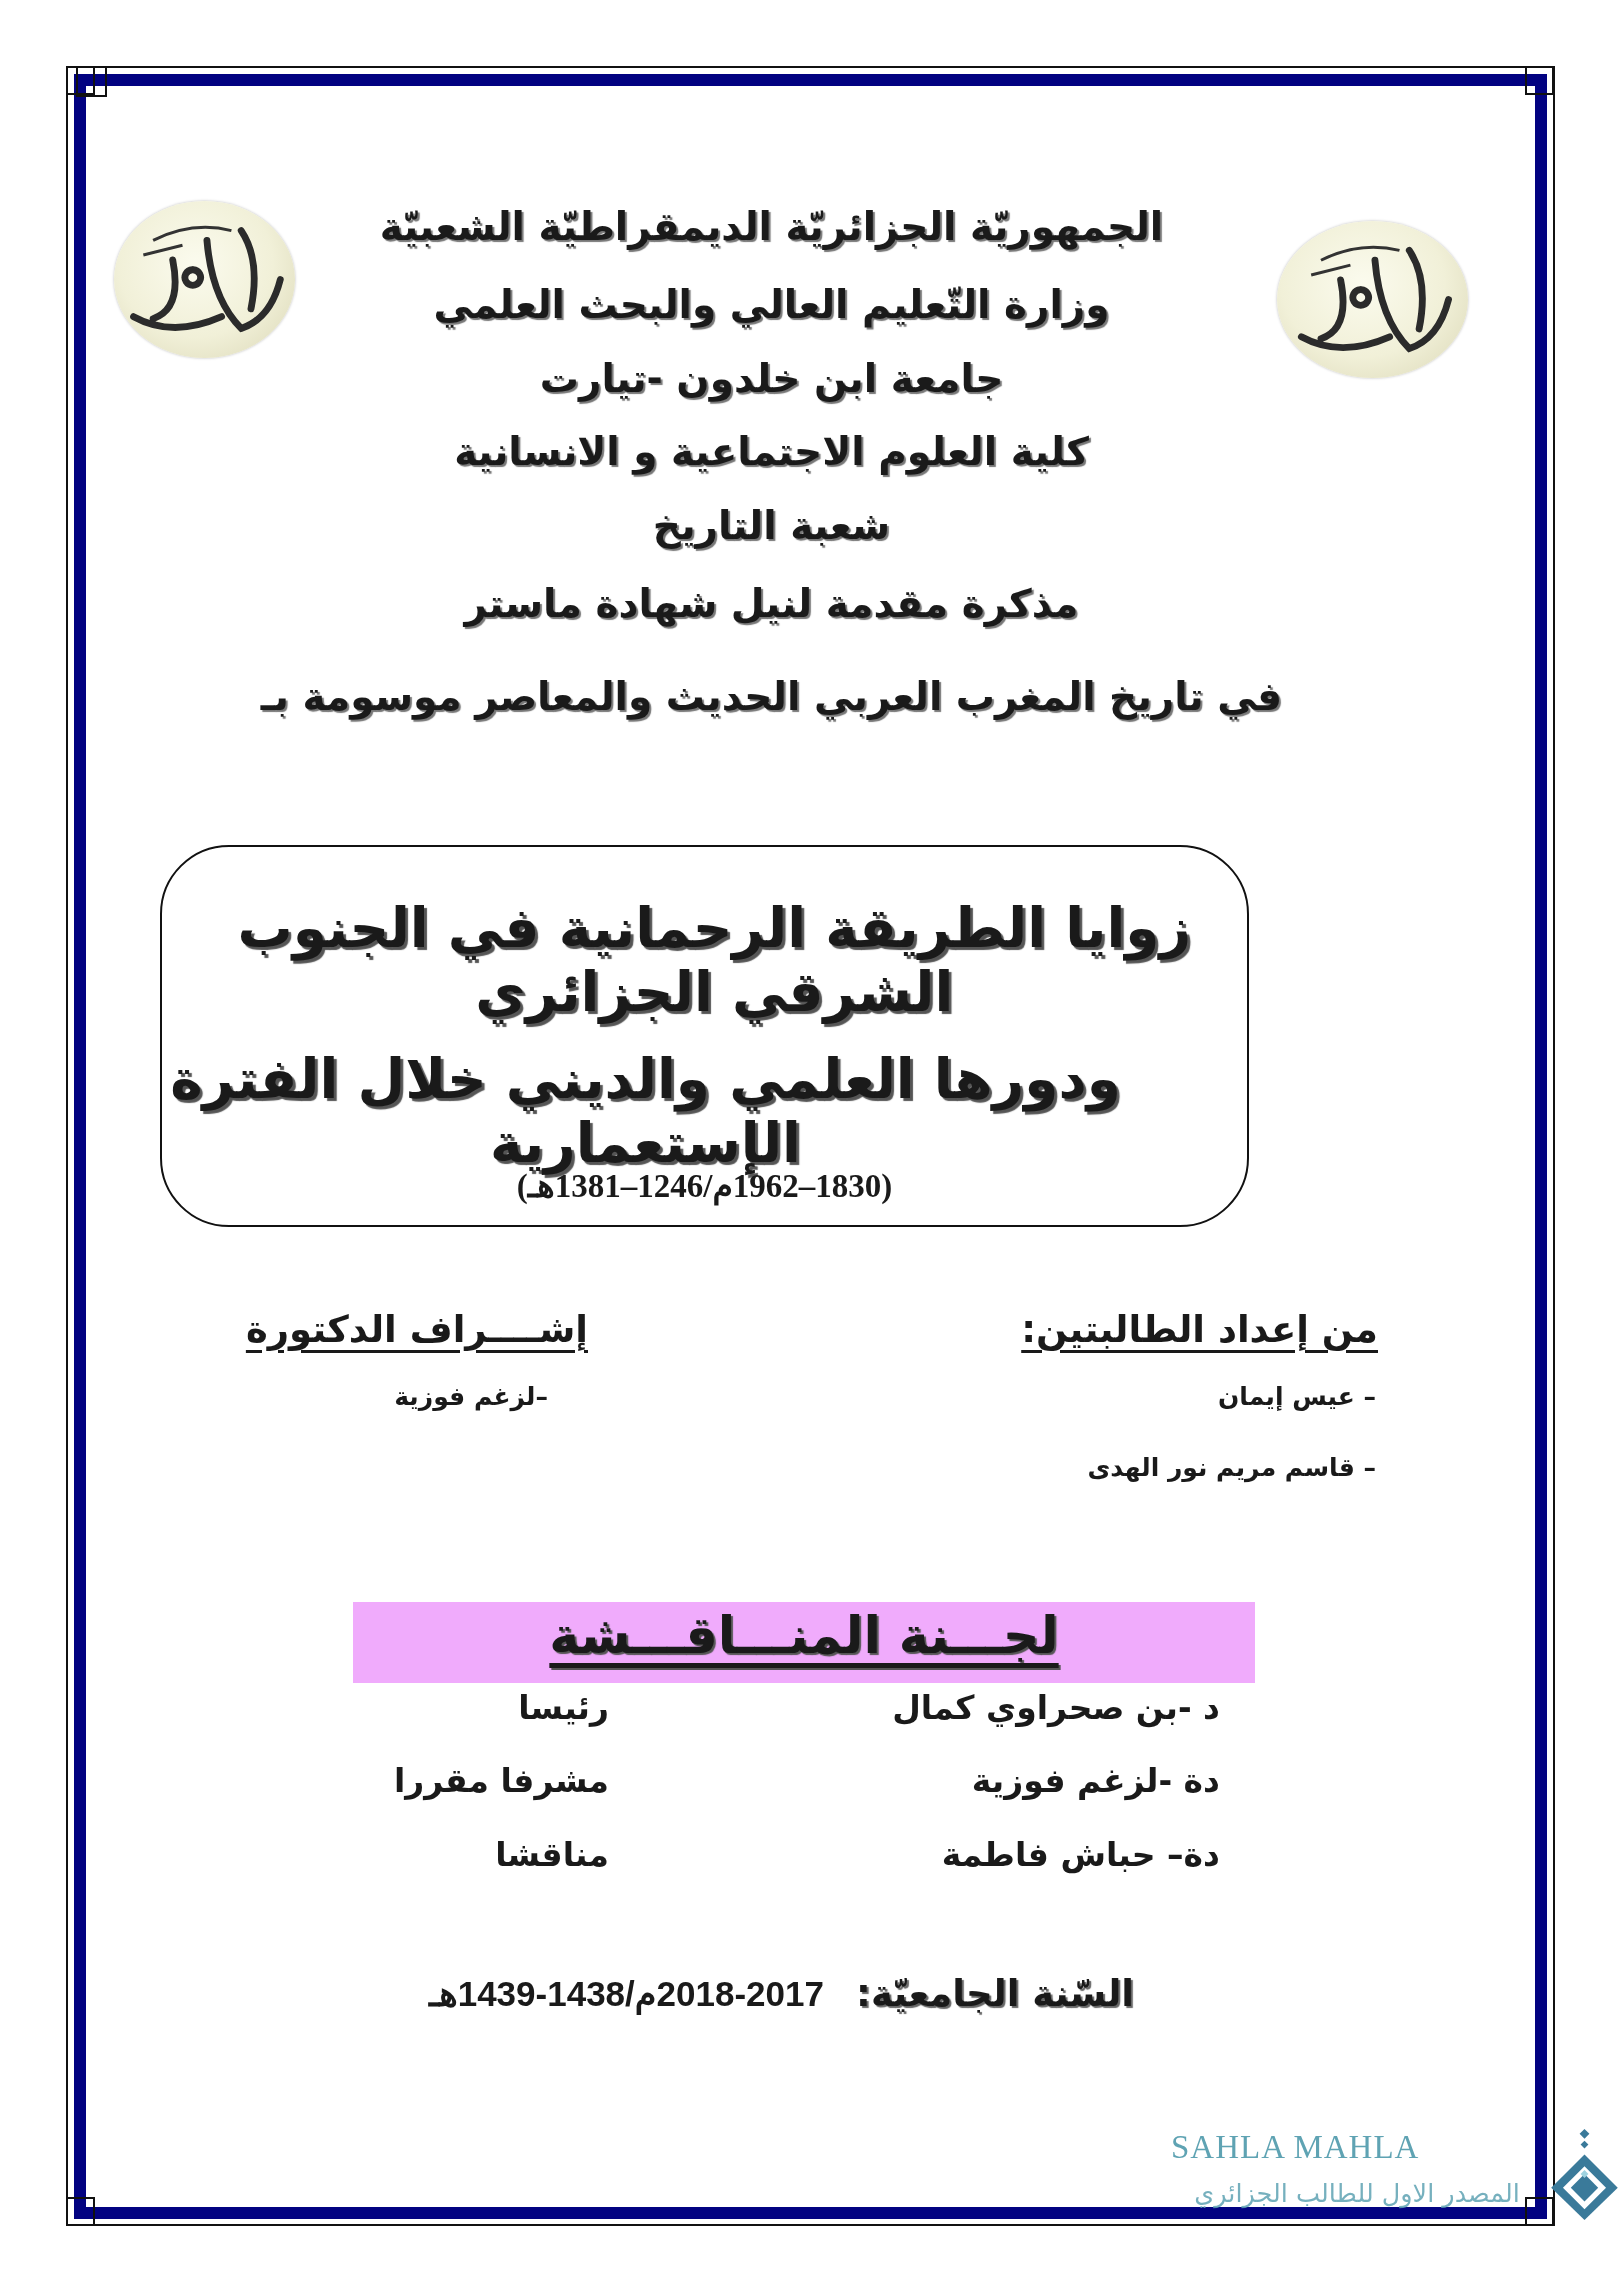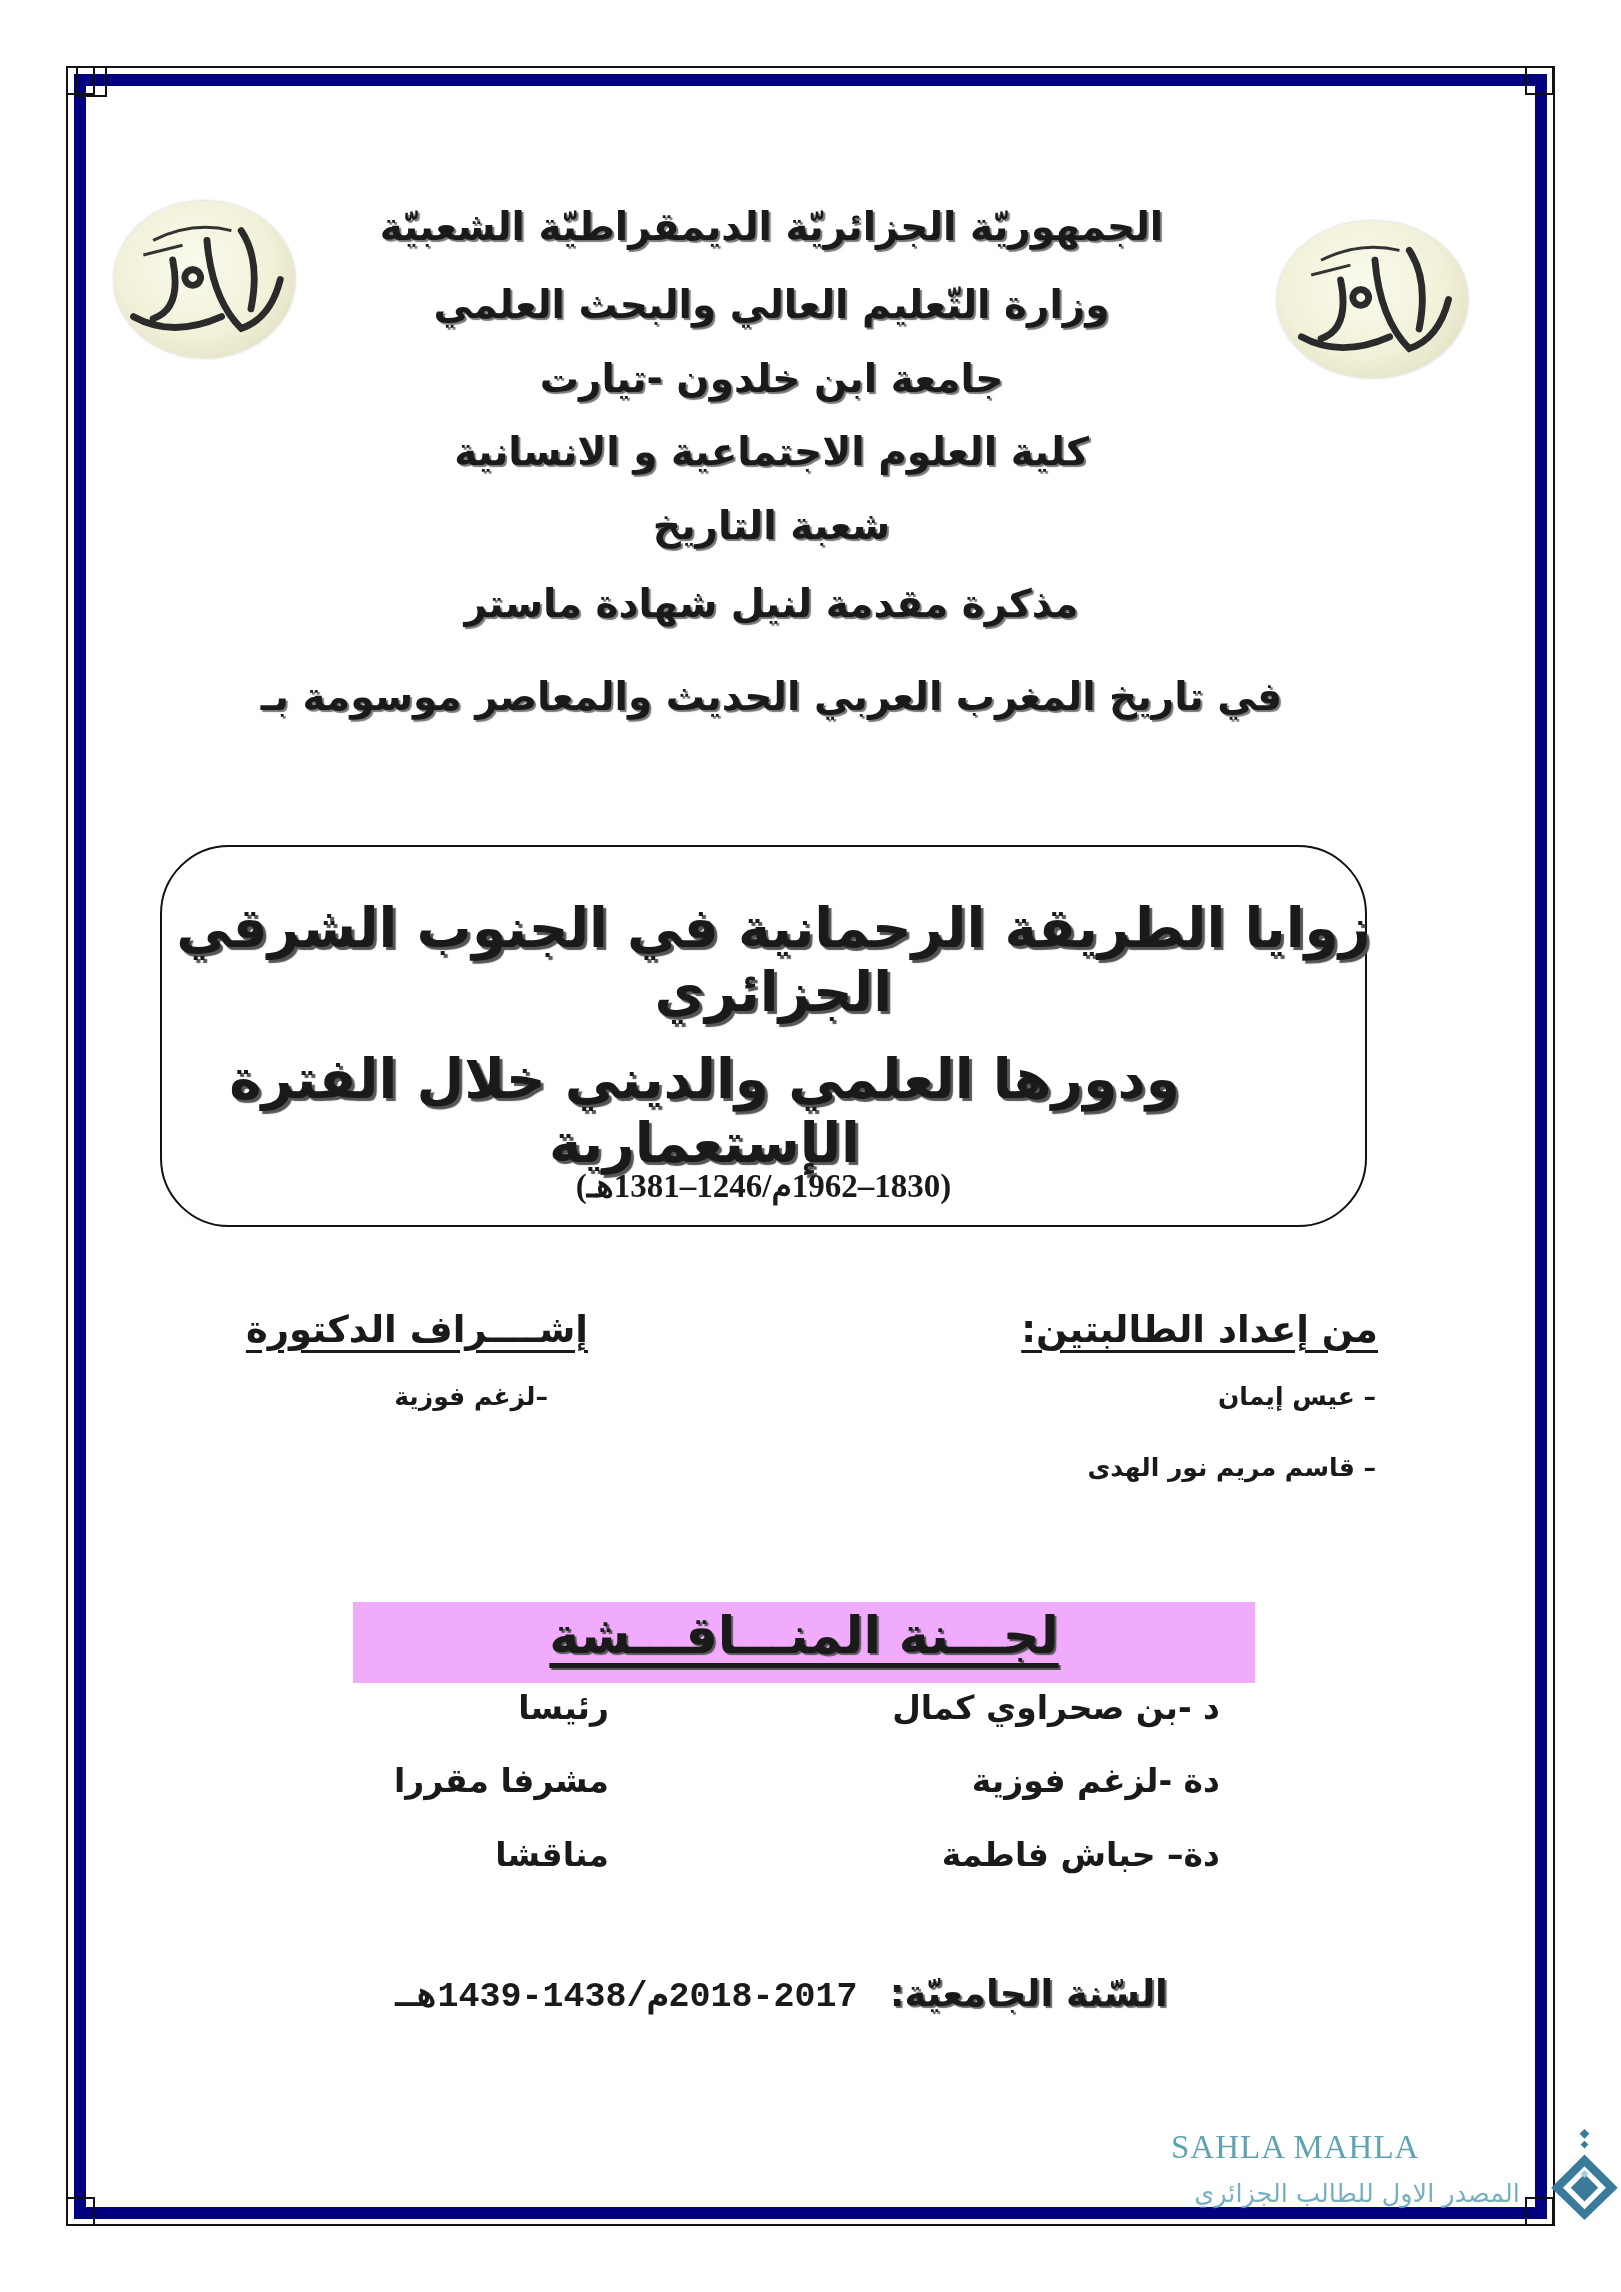--- a/index.html
+++ b/index.html
@@ -4,31 +4,31 @@
 <style>
   html,body{margin:0;padding:0;background:#fff;}
   body{width:1621px;height:2293px;position:relative;overflow:hidden;font-family:"DejaVu Sans","Liberation Sans",sans-serif;color:#1a1a1a;}
   
   .frame-outer{position:absolute;left:66px;top:66px;width:1489px;height:2160px;border:2px solid #111;box-sizing:border-box;}
   .frame-blue{position:absolute;left:74px;top:74px;width:1473px;height:2145px;border:12.7px solid #020281;box-sizing:border-box;}
   .corner{position:absolute;width:29px;height:29px;border:2px solid #111;box-sizing:border-box;background:transparent;}
   .logo{position:absolute;border-radius:50%;background:radial-gradient(ellipse at 45% 40%,#fbfbee 0%,#f1f0d8 55%,#d9d6b4 100%);box-shadow:0 0 2.9px #bbb;overflow:hidden;}
   .logo svg{width:100%;height:100%;}
   .line{position:absolute;left:0;width:1621px;text-align:center;direction:rtl;font-weight:bold;font-size:39px;text-shadow:2px 2px 1px #777;}
-  .titlebox{position:absolute;left:160px;top:845px;width:1207px;height:382px;border:2px solid #111;border-radius:69px;box-sizing:border-box;}
+  .titlebox{position:absolute;left:160px;top:845px;width:1089px;height:382px;border:2px solid #111;border-radius:69px;box-sizing:border-box;}
   .title-line{position:absolute;left:0;width:100%;text-align:center;direction:rtl;font-weight:bold;font-size:55px;letter-spacing:-1px;text-shadow:2.9px 2.9px 1px #555;font-family:"DejaVu Sans",sans-serif;}
   .dates{position:absolute;left:0;width:100%;text-align:center;direction:rtl;font-weight:bold;font-size:33px;font-family:"Liberation Serif","DejaVu Serif",serif;}
   .hdr{position:absolute;direction:rtl;font-weight:bold;font-size:37px;text-decoration:underline;text-underline-offset:7.8px;white-space:nowrap;}
   .nm{position:absolute;direction:rtl;font-weight:bold;font-size:25px;white-space:nowrap;}
   .band{position:absolute;left:353px;top:1602px;width:878px;height:81px;background:#f0abfc;padding-left:24px;}
   .band-title{position:absolute;left:0;top:3.9px;width:100%;text-align:center;direction:rtl;font-weight:bold;font-size:51px;letter-spacing:5.9px;text-decoration:underline;text-underline-offset:9.8px;text-shadow:2px 2px 1px #555;}
   .crow{position:absolute;direction:rtl;font-weight:bold;font-size:33px;white-space:nowrap;}
   .year{position:absolute;left:0;width:1621px;top:1972px;text-align:center;direction:rtl;font-weight:bold;font-size:35px;}
   .year .lab{font-size:37px;text-shadow:2px 2px 1px #666;margin-left:20px;}
-  .year .val{font-family:Liberation Mono, monospace;}
+  .year .val{font-family:Liberation Sans, sans-serif;}
   .wm{position:absolute;color:#5fa3b3;}
   .wm-brand{left:1171px;top:2129px;font-family:Liberation Serif, serif;font-size:33px;letter-spacing:1px;font-weight:normal;white-space:nowrap;}
   .wm-sub{left:1171px;top:2178px;width:372px;text-align:center;direction:rtl;font-size:25.5px;opacity:.85;white-space:nowrap;}
   .wm-logo{position:absolute;left:1549px;top:2127px;width:71px;height:93px;}
 </style>
 </head>
 <body>
 
 <div class="frame-outer"></div>
 <div class="frame-blue"></div>

